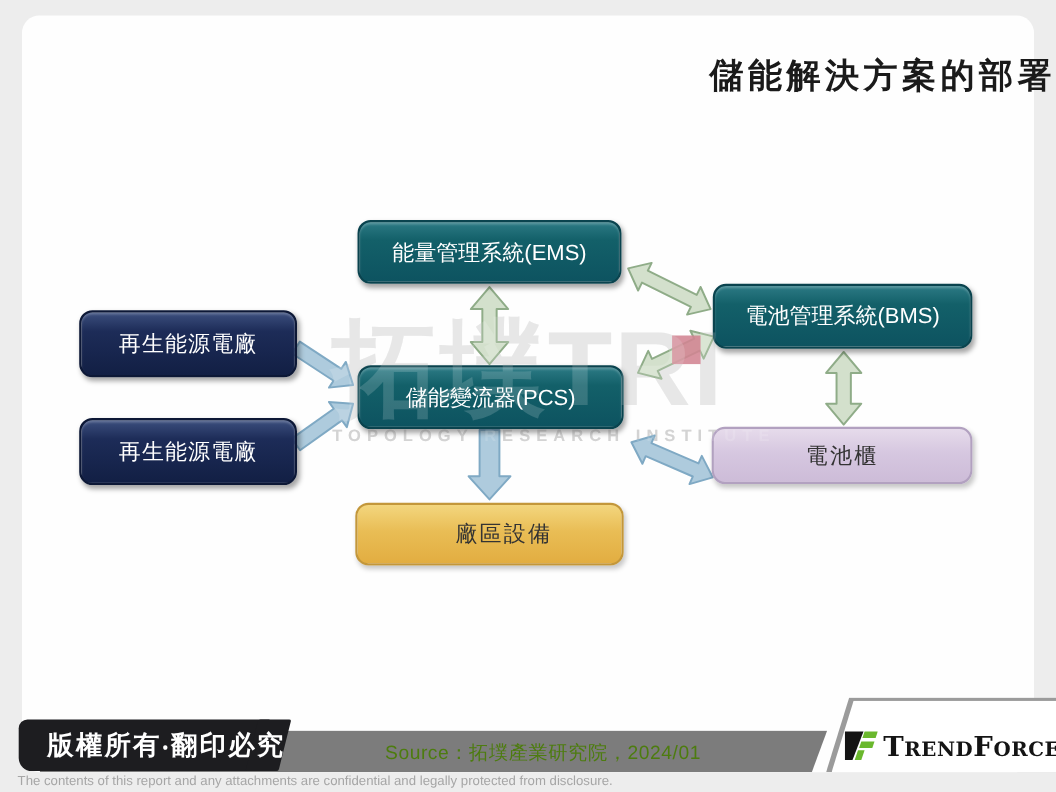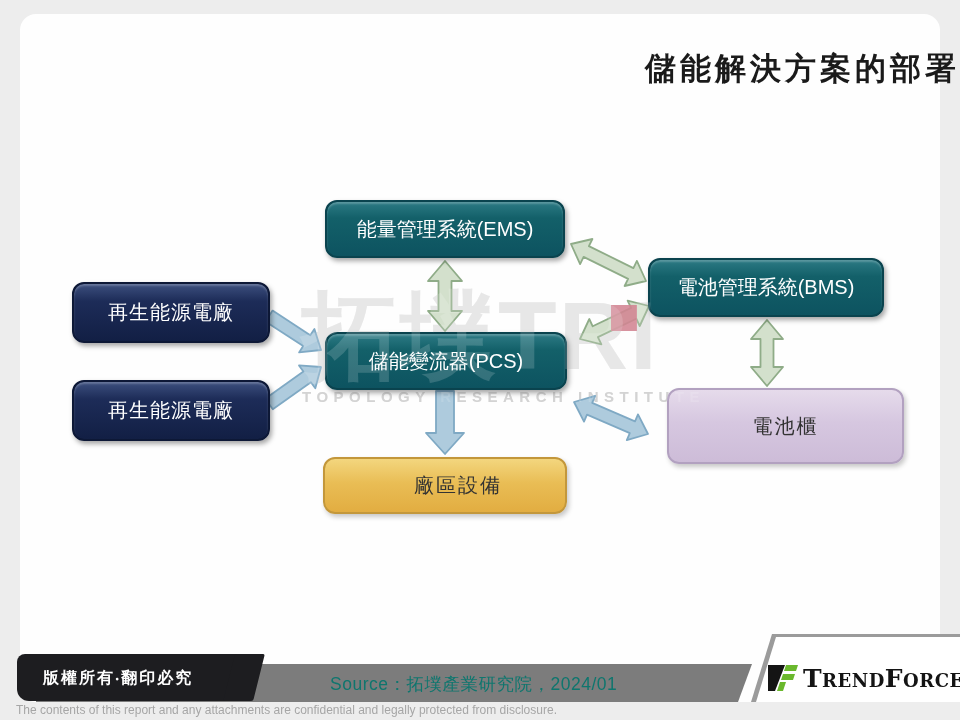--- a/index.html
+++ b/index.html
@@ -22,28 +22,28 @@
   .node{position:absolute;display:flex;align-items:center;justify-content:center;border-radius:12px;font-size:20px;z-index:4;box-sizing:border-box;text-align:center;}
   .teal{background:linear-gradient(180deg,#2c7a84 0%,#136069 30%,#0d5360 100%);border:2px solid #0a434e;color:#ffffff;box-shadow:2px 3px 5px rgba(0,0,0,.35), inset 0 2px 2px rgba(255,255,255,.22);}
   .navy{background:linear-gradient(180deg,#3c4f7e 0%,#1d2c58 30%,#121f44 100%);border:2px solid #0d1836;color:#ffffff;box-shadow:2px 3px 5px rgba(0,0,0,.35), inset 0 2px 2px rgba(255,255,255,.22);letter-spacing:1px;}
   .lavender{background:linear-gradient(180deg,#e6dbeb 0%,#d6c7e0 45%,#cdbcd8 100%);border:2px solid #b2a1c0;color:#333333;box-shadow:2px 3px 5px rgba(0,0,0,.22);letter-spacing:2px;}
   .gold{background:linear-gradient(180deg,#f3d67e 0%,#e9bd55 45%,#e2ad41 100%);border:2px solid #c3973b;color:#333333;box-shadow:2px 3px 5px rgba(0,0,0,.22);letter-spacing:2px;padding-left:26px;}
   .n-ems{left:325px;top:200px;width:240px;height:58px;}
   .n-bms{left:648px;top:258px;width:236px;height:59px;border-radius:12px;}
   .n-solar{left:72px;top:282px;width:198px;height:61px;}
   .n-renew{left:72px;top:380px;width:198px;height:61px;}
   .n-pcs{left:325px;top:332px;width:242px;height:58px;}
-  .n-cab{left:647px;top:388px;width:237px;height:76px;margin-left:20px;}
+  .n-cab{left:647px;top:388px;width:237px;height:52px;}
   .n-plant{left:323px;top:457px;width:244px;height:57px;}
   
   .f-graybar{position:absolute;left:36px;top:664px;width:716px;height:38px;background:#7c7c7c;clip-path:polygon(0 0,100% 0,calc(100% - 14px) 100%,0 100%);z-index:6;}
-  .f-source{position:absolute;left:330px;top:666px;height:36px;line-height:36px;font-size:17.5px;color:#0f766e;z-index:8;letter-spacing:.5px;}
+  .f-source{position:absolute;left:350px;top:666px;height:36px;line-height:36px;font-size:17.5px;color:#4d7c0f;z-index:8;letter-spacing:.5px;}
   .f-dark{position:absolute;left:17px;top:654px;width:228px;height:47px;background:#1d1d20;border-radius:8px 0 0 12px;z-index:7;}
   .f-dark::after{content:"";position:absolute;top:0;right:-14px;width:30px;height:100%;background:#1d1d20;transform:skewX(-14deg);border-radius:2px;}
-  .f-copy{position:relative;z-index:1;display:block;line-height:47px;padding-left:26px;font-size:16px;font-weight:bold;color:#ffffff;letter-spacing:2px;white-space:nowrap;}
+  .f-copy{position:relative;z-index:1;display:block;line-height:47px;padding-left:26px;font-size:24px;font-weight:bold;color:#ffffff;letter-spacing:2px;white-space:nowrap;}
   .f-plate{position:absolute;left:746px;top:634px;width:214px;height:68px;background:#9b9b9b;clip-path:polygon(26px 0,214px 0,214px 68px,5px 68px);z-index:9;}
   .f-plate-inner{position:absolute;left:0;top:0;width:214px;height:68px;background:#ffffff;clip-path:polygon(30px 3px,214px 3px,214px 68px,10px 68px);}
   .logo-row{position:absolute;left:22px;top:30px;display:flex;align-items:center;gap:5px;}
   .brand{font-family:"DejaVu Serif","Liberation Serif",serif;font-variant:small-caps;font-size:25px;font-weight:600;color:#141414;letter-spacing:.5px;line-height:1;}
   .disclaimer{position:absolute;left:16px;top:703px;font-size:12px;color:#a6a6a6;z-index:5;}
 </style>
 </head>
 <body>
 
 <div class="stage">

